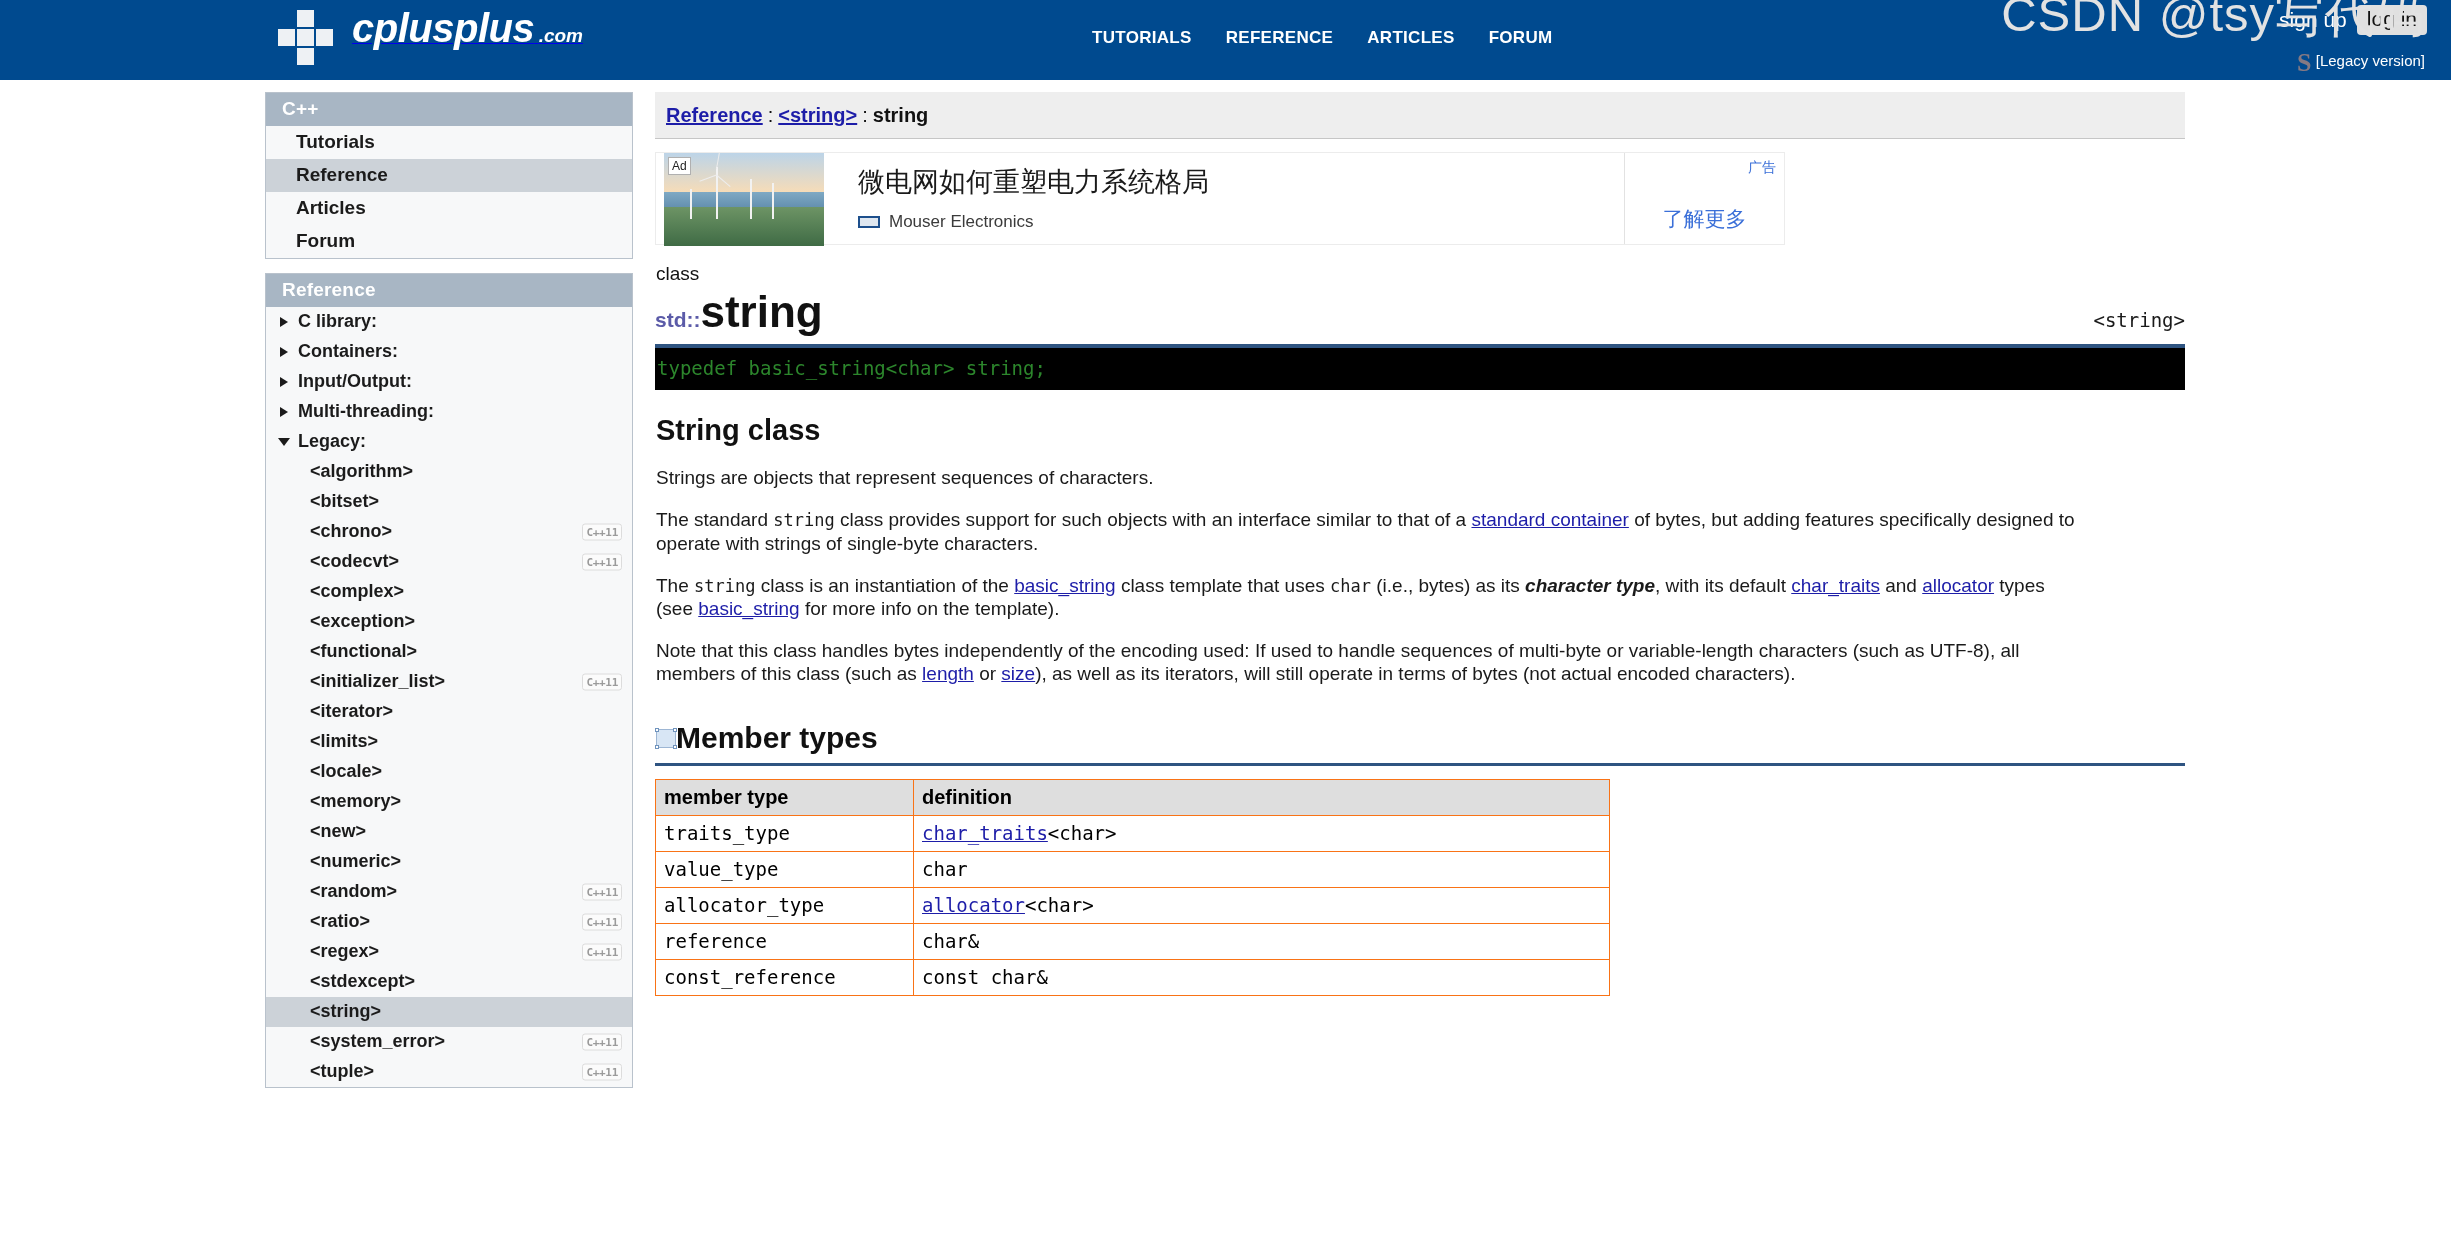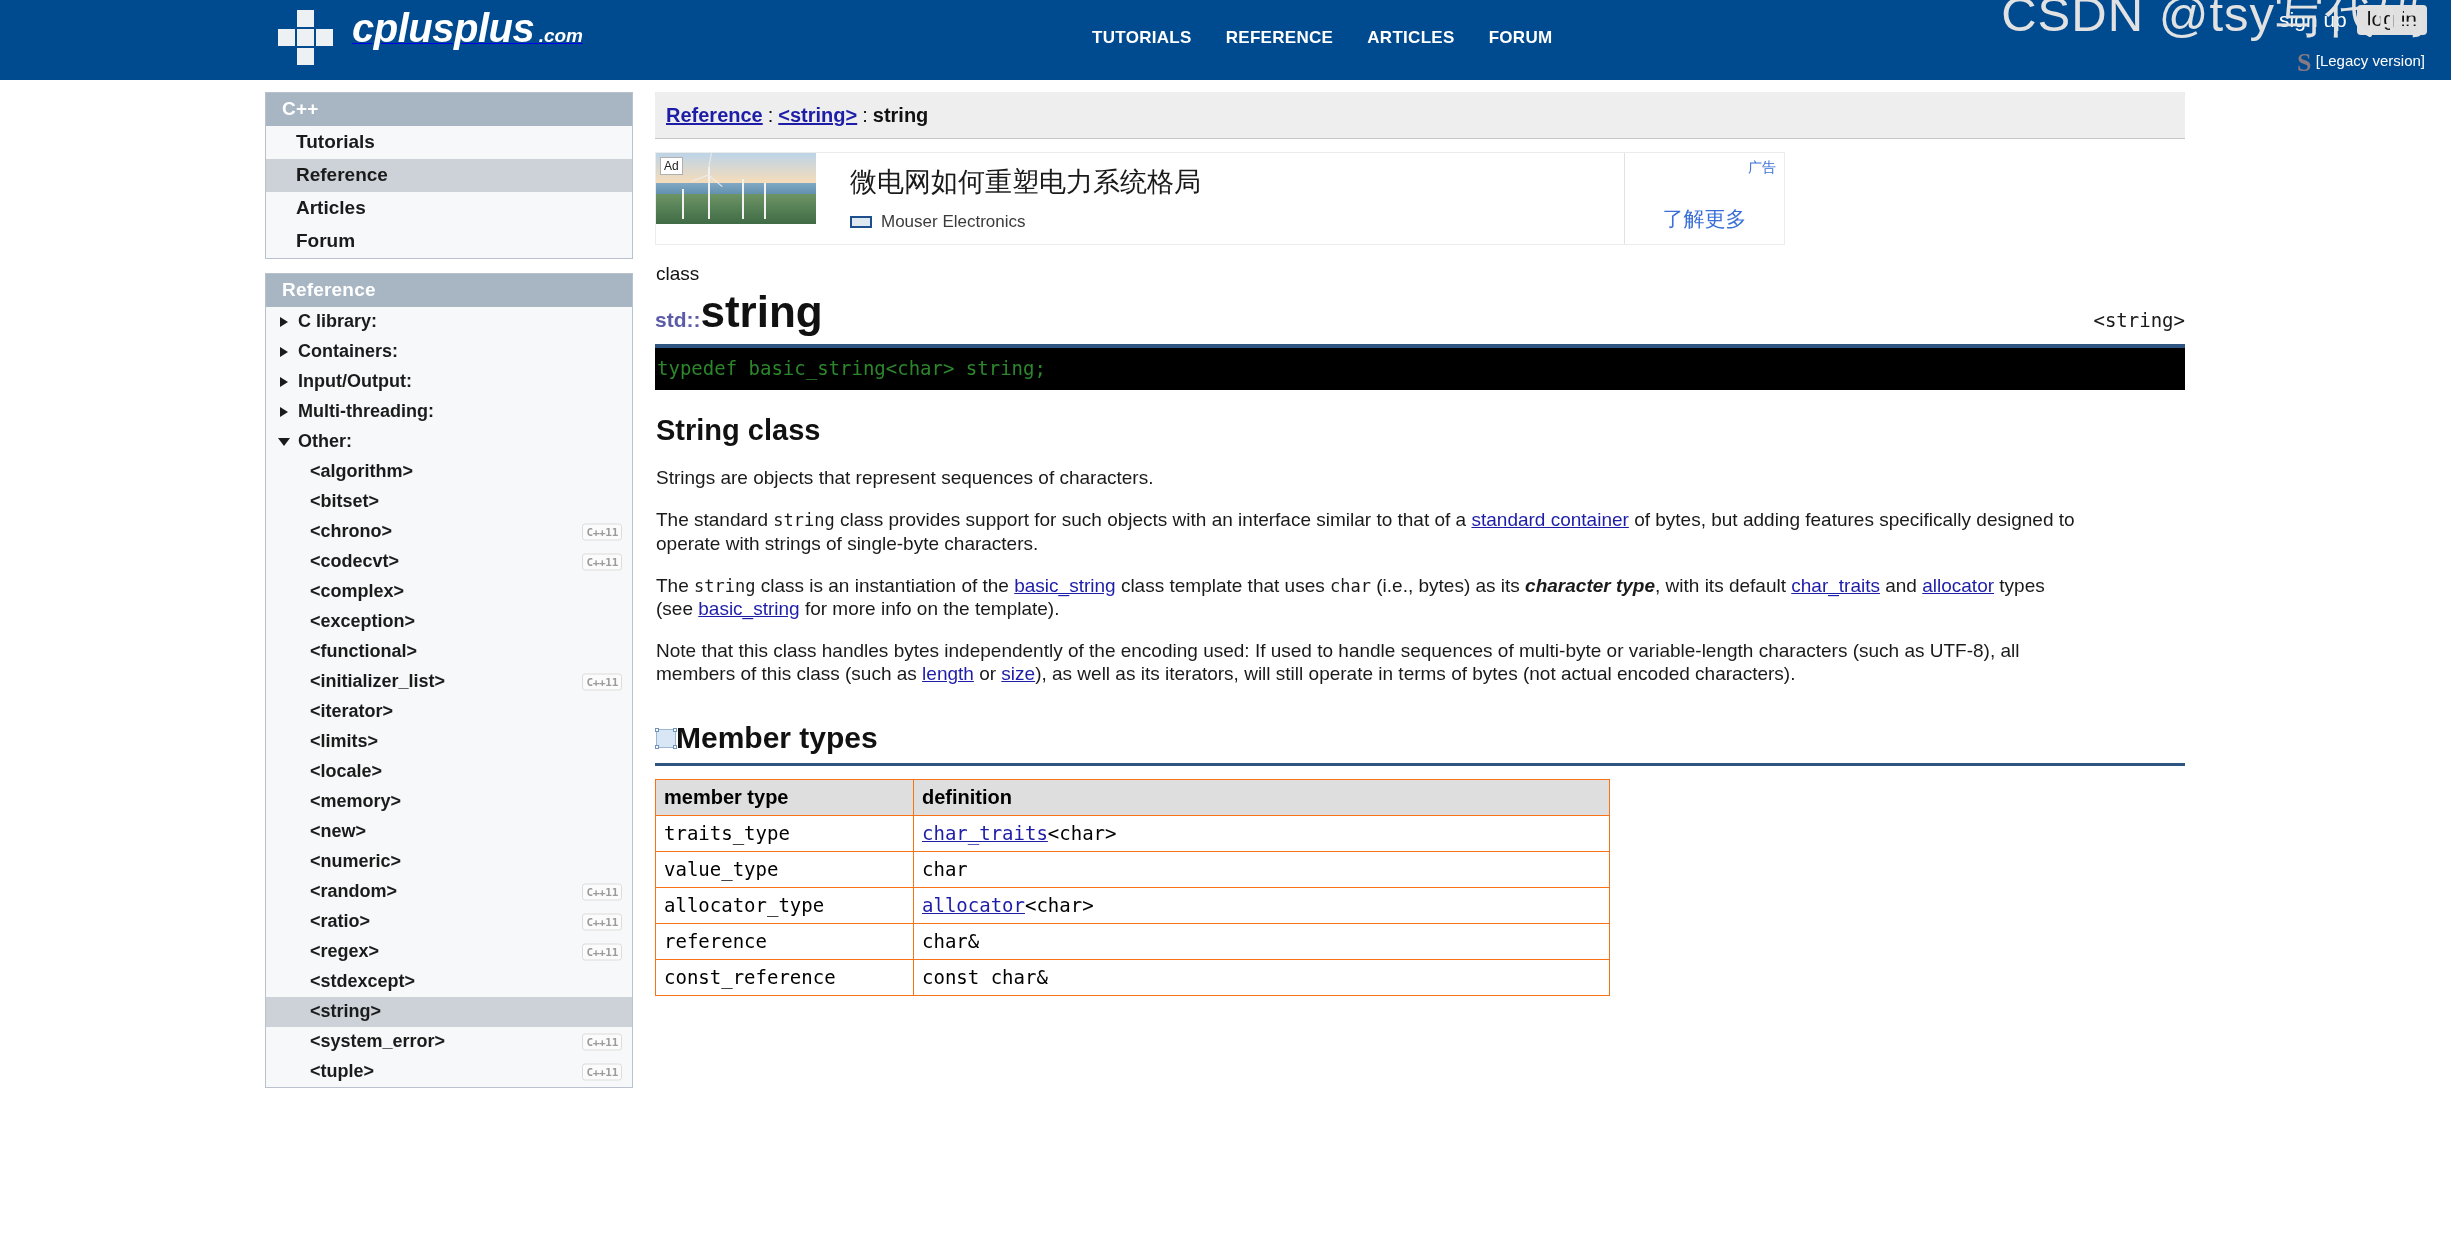--- a/index.html
+++ b/index.html
@@ -142,23 +142,24 @@
   
   .ad {
     position: relative;
     margin: 13px 0 0 0;
     width: 1130px; height: 93px;
     display: flex;
     border: 1px solid #ececec;
     background: #ffffff;
   }
   .ad-img {
-    width: 160px; height: 71px;
+    width: 160px; height: 93px;
     position: relative; overflow: hidden;
     background: linear-gradient(#cfe0ef 0%, #f2d7b8 38%, #9dbb8c 58%, #5e8f63 100%);
+    margin-left: 8px;
   }
   .ad-img .sky { position:absolute; left:0; top:0; width:100%; height:42%;
     background: linear-gradient(#bcd4e8, #f6dcb8); }
   .ad-img .sea { position:absolute; left:0; top:42%; width:100%; height:22%;
     background: linear-gradient(#7fa9c4, #5a87a8); }
   .ad-img .land { position:absolute; left:0; top:58%; width:100%; height:42%;
     background: linear-gradient(#6d9465, #3f6b45); }
   .ad-img .turb { position:absolute; width:2px; background:#f2f2f2; }
   .ad-img .blade {
     position:absolute; width:1px; height:20px; background:#ededed;
@@ -357,21 +358,21 @@
         <li class="top">
           <a href="#"><span class="arrow"></span><span>Containers:</span></a>
         </li>
         <li class="top">
           <a href="#"><span class="arrow"></span><span>Input/Output:</span></a>
         </li>
         <li class="top">
           <a href="#"><span class="arrow"></span><span>Multi-threading:</span></a>
         </li>
         <li class="top open">
-          <a href="#"><span class="arrow"></span><span>Other:</span></a>
+          <a href="#"><span class="arrow"></span><span>Legacy:</span></a>
         </li>
         <li>
             <a href="#"><span>&lt;algorithm&gt;</span></a>
           </li>
         <li>
             <a href="#"><span>&lt;bitset&gt;</span></a>
           </li>
         <li>
             <a href="#"><span>&lt;chrono&gt;</span><span class="cpp11">C++11</span></a>
           </li>

